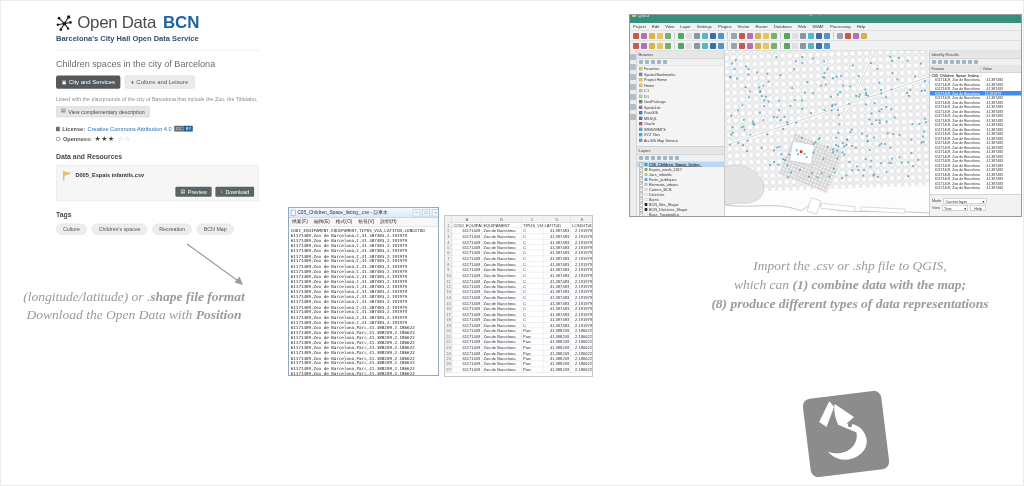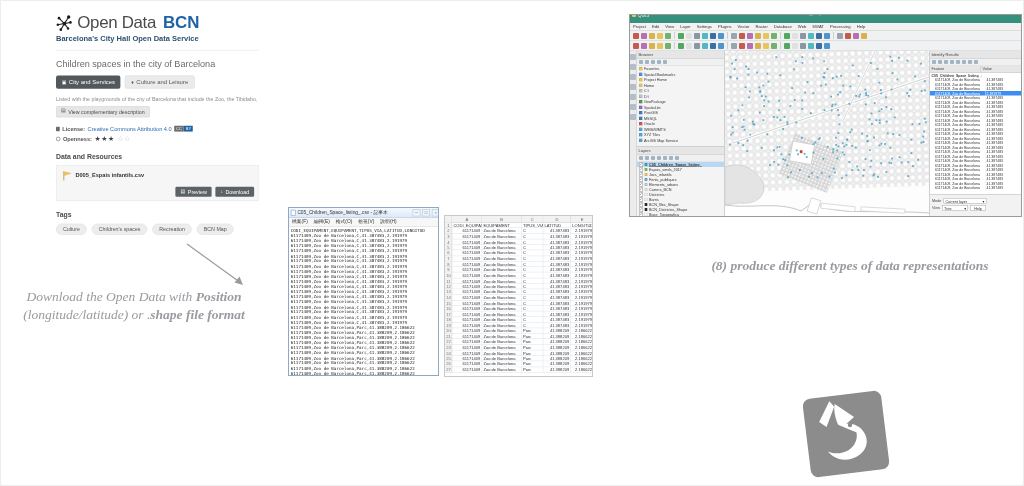--- a/index.html
+++ b/index.html
@@ -226,24 +226,26 @@
         </div>
     </div>
   </div>
 
   <svg id="arrow-svg" class="abs" viewBox="0 0 72 50">
     <line x1="6" y1="3" x2="60" y2="42" stroke="#9b9b9b" stroke-width="1.2"></line>
     <polygon points="62,44 53.5,41.5 58.5,35.5" fill="#9b9b9b"></polygon>
   </svg>
 
   <div id="ann-download" class="ann">
+    <div><span>(longitude/latitude) or .</span><span class="rb">shape file format</span></div>
     <div><span>Download the Open Data with </span><span class="rb">Position</span></div>
-    <div><span>(longitude/latitude) or .</span><span class="rb">shape file format</span></div>
   </div>
   <div id="ann-import" class="ann">
+    <div><span>Import the .csv or .shp file to QGIS,</span></div>
+    <div><span>which can </span><span class="rb">(1) combine data with the map;</span></div>
     <div><span class="rb">(8) produce different types of  data representations</span></div>
   </div>
 
   <div id="notepad" class="abs">
     <div class="np-title">
       <div class="np-title-in">
         <span class="np-ico"></span>
         <span class="np-t">C05_Children_Space_listing_.csv - 記事本</span>
         <span class="np-wb">─</span>
         <span class="np-wb">□</span>

